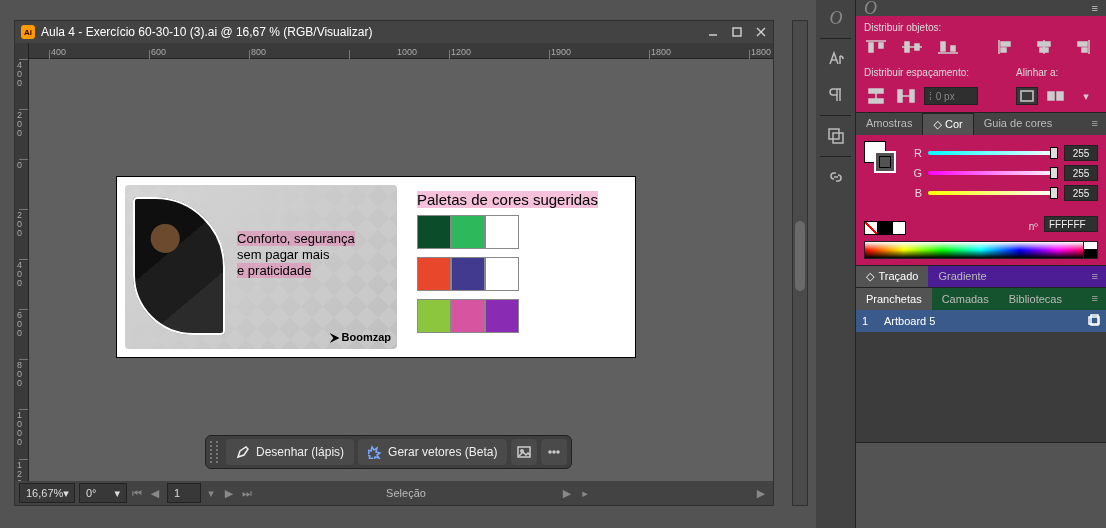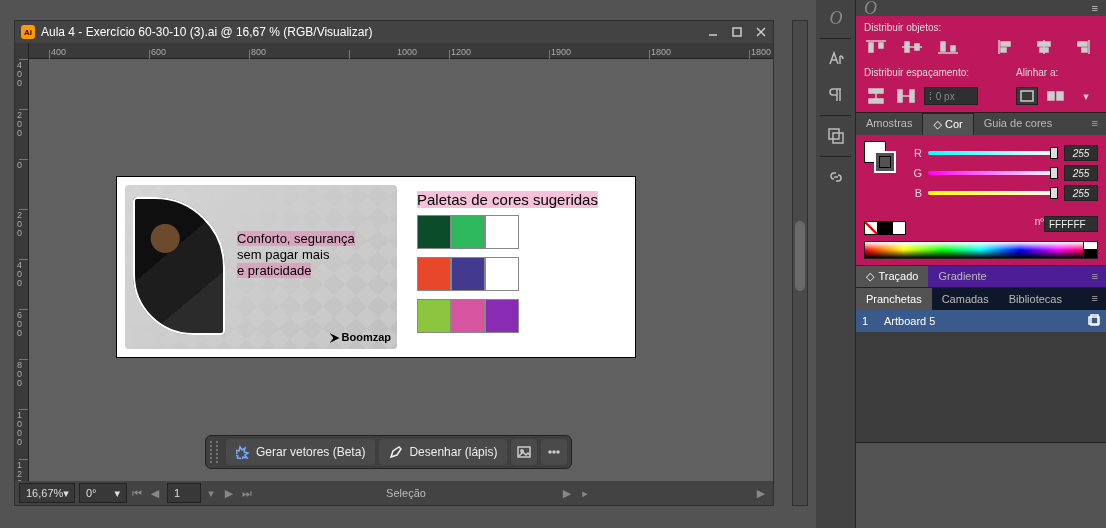--- a/index.html
+++ b/index.html
@@ -97,42 +97,42 @@
   .sw-strk { position:absolute; right:0; bottom:0; width:22px; height:22px; background:#535353; border:2px solid #fff;}
   .sw-strk::after{ content:""; position:absolute; left:3px; top:3px; right:3px; bottom:3px; border:1px solid #000; background:#535353;}
   .sw-swap { position:absolute; right:-4px; top:-4px; width:10px; height:10px; cursor:pointer;}
   .sw-def  { position:absolute; left:-2px; bottom:-2px; width:10px;height:10px; cursor:pointer;}
 
   .slider-row{ display:flex; align-items:center; gap:6px; margin:4px 0;}
   .slider-row .ch{ width:12px; text-align:right; color:#ddd;}
   .slider { flex:1; height:8px; position:relative; cursor:pointer;}
   .slider .track{ position:absolute; left:0; right:0; top:2px; height:4px; border-radius:2px;}
   .slider .thumb{ position:absolute; right:0; top:-2px; width:8px; height:12px; background:#ddd; border:1px solid #000;}
-  .valbox{ width:34px; height:16px; background:#2f2f2f; border:1px solid #222; color:#eee; font-size:10px; text-align:center;font-style:italic; }
+  .valbox{ width:34px; height:16px; background:#2f2f2f; border:1px solid #222; color:#eee; font-size:10px; text-align:center; }
 
   .chips  { display:flex; gap:0; margin-top:8px;}
   .chip   { width:14px;height:14px;border:1px solid #000;}
   .chip.none{ background:linear-gradient(45deg,#fff 45%,red 45%,red 55%,#fff 55%);}
-  .hexrow { margin-left:auto; display:flex; align-items:flex-start; gap:0;}
+  .hexrow { margin-left:auto; display:flex; align-items:flex-end; gap:6px;}
   .hexlbl { font-size:10px; color:#ddd;}
   .hexbox { width:54px; height:16px; background:#2f2f2f;border:1px solid #222;color:#eee;font-size:10px;padding:0 4px;}
 
   .spectrum{ margin-top:6px; height:18px; background: linear-gradient(90deg, #ff0000,#ffff00,#00ff00,#00ffff,#0000ff,#ff00ff,#ff0000); border:1px solid #222; position:relative; cursor:crosshair;}
   .spectrum::before{content:"";position:absolute;inset:0;background:linear-gradient(180deg,#fff,transparent 50%,#000);} 
   .spectrum .corner{position:absolute;right:0;top:0;width:14px;height:9px;background:#fff;border-left:1px solid #222;}
   .spectrum .corner2{position:absolute;right:0;bottom:0;width:14px;height:9px;background:#000;border-left:1px solid #222;}
 
   
   .sg-row{ display:flex; background:#4c1d95; }
   .sg-tab{ padding:4px 10px; font-size:11px; color:#bbb; cursor:pointer;}
   .sg-tab.active{ background:#535353; color:#fff;}
   .sg-tab .expand{ margin-right:4px;}
 
   
-  .lp-row{ display:flex; background:#0f172a;}
+  .lp-row{ display:flex; background:#14532d;}
   .lp-tab{ padding:5px 10px; font-size:11px; color:#bbb; cursor:pointer;}
   .lp-tab.active{ background:#535353;color:#fff;}
   .lp-list{ background:#3c3c3c; }
   .lp-item{ display:flex; align-items:center; height:22px; background:#395a8a; color:#fff; font-size:11px; padding:0 6px; gap:8px; cursor:pointer;}
   .lp-num{ width:14px;}
   .lp-ic { margin-left:auto;}
 
   svg{stroke:currentColor;fill:none;stroke-width:1.5;}
   
   input { font-family: inherit; }
@@ -271,29 +271,29 @@
             <div class="pal-sw" style="background: rgb(138, 43, 179);"></div>
           </div>
         </div>
     </div>
   </div>
 
   <div class="float-bar">
     <div class="grip"></div>
     <div class="float-btn">
       <svg width="14" height="14" viewBox="0 0 14 14">
-          <path d="M4 2l2 3 3-2-1 4 4 1-3 2 2 3-4-1-1 4-2-3-3 2 1-4-4-1 3-2-2-3 4 1z" stroke="#7aa7ff"></path>
-        </svg>
-      <span>Gerar vetores (Beta)</span>
+          <path d="M2 12l2-6 6-4 2 2-4 6-6 2z"></path>
+        </svg>
+      <span>Desenhar (lápis)</span>
     </div>
     <div class="float-btn">
       <svg width="14" height="14" viewBox="0 0 14 14">
-          <path d="M2 12l2-6 6-4 2 2-4 6-6 2z"></path>
-        </svg>
-      <span>Desenhar (lápis)</span>
+          <path d="M4 2l2 3 3-2-1 4 4 1-3 2 2 3-4-1-1 4-2-3-3 2 1-4-4-1 3-2-2-3 4 1z" stroke="#7aa7ff"></path>
+        </svg>
+      <span>Gerar vetores (Beta)</span>
     </div>
     <div class="float-ic">
         <svg width="14" height="14" viewBox="0 0 14 14">
           <rect x="1" y="2" width="12" height="10"></rect>
           <circle cx="5" cy="6" r="1.2"></circle>
           <path d="M2 11l4-4 3 3 2-2 2 2"></path>
         </svg>
       </div>
     <div class="float-ic">
         <svg width="14" height="14" viewBox="0 0 14 14">

